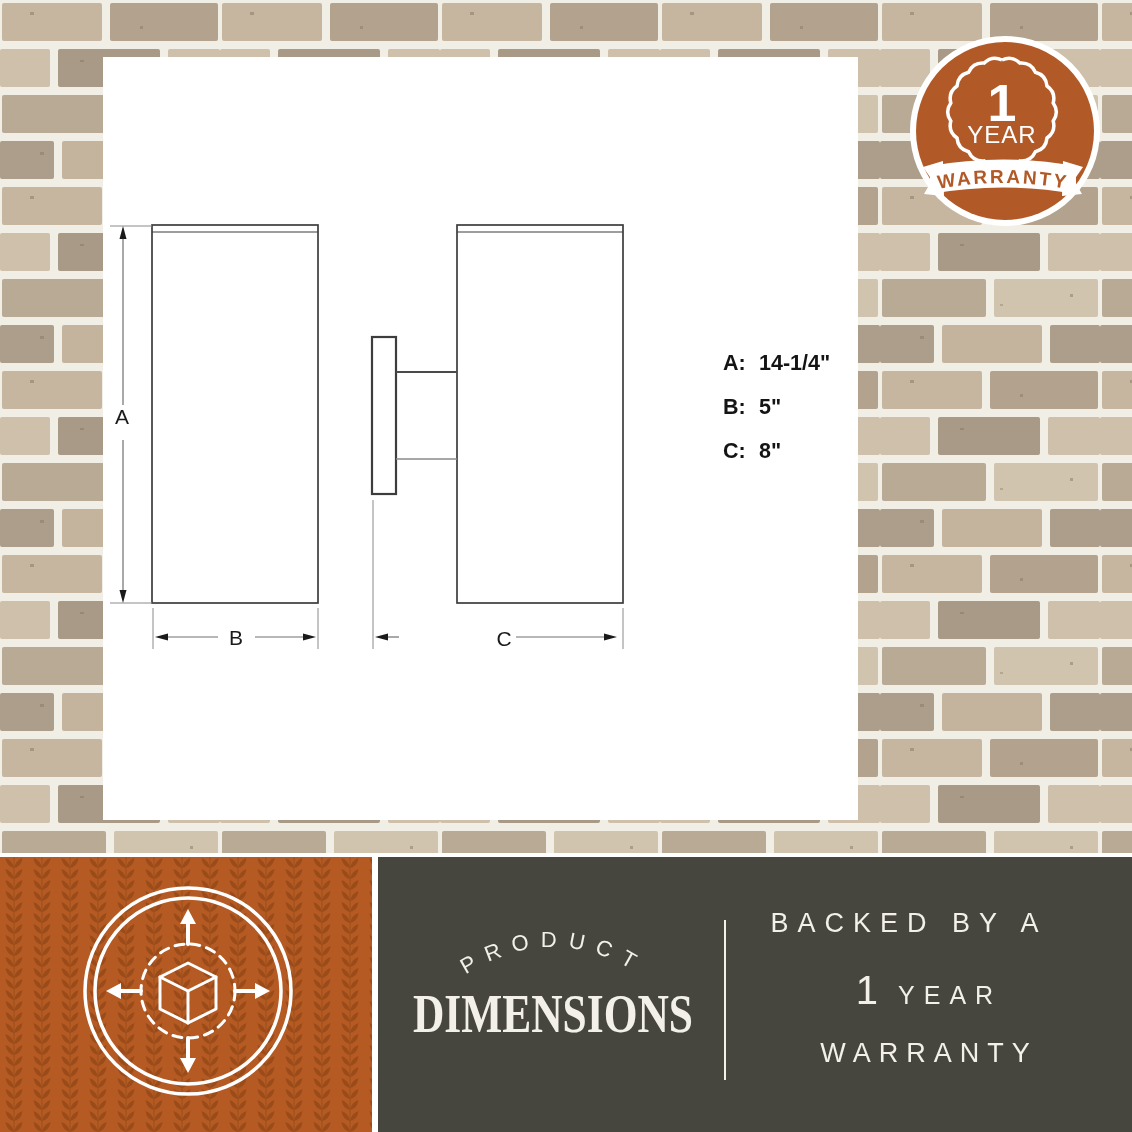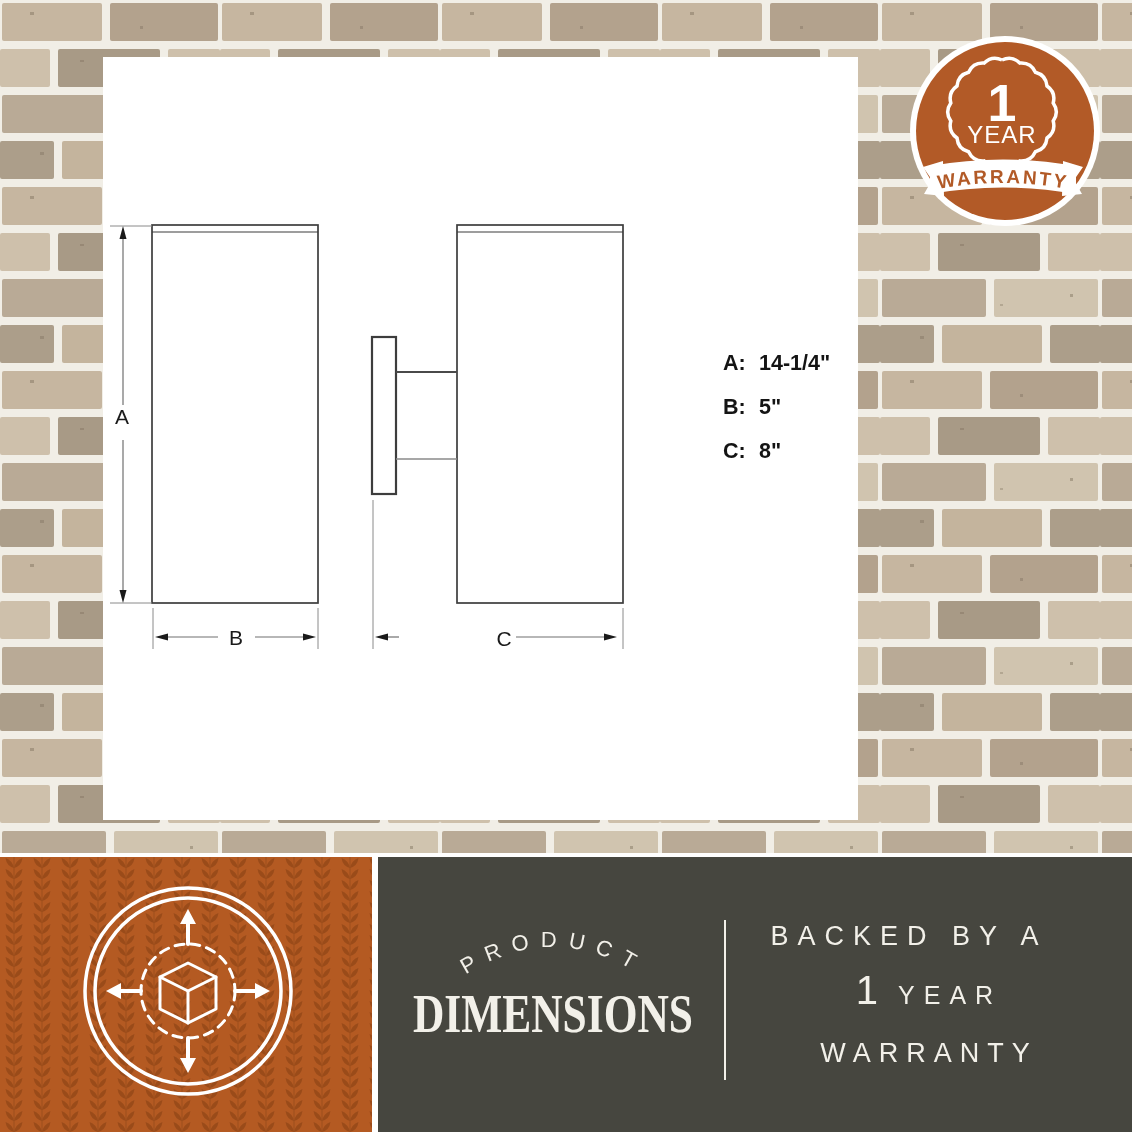--- a/index.html
+++ b/index.html
@@ -12,21 +12,21 @@
   .product-panel{left:103px;top:57px;width:755px;height:763px;background:#ffffff;}
   .spec-list{left:620px;top:284px;font-weight:bold;font-size:21.5px;color:#141414;line-height:44px;white-space:nowrap;}
   .spec-label{display:inline-block;min-width:30px;}
   
   .badge{left:905px;top:33px;width:200px;height:200px;}
   
   .banner{left:0;top:853px;width:1132px;height:279px;background:#ffffff;}
   .banner-left{left:0;top:4px;width:372px;height:275px;background:#b45a22;overflow:hidden;}
   .banner-right{left:378px;top:4px;width:754px;height:275px;background:#46463f;color:#f2f0e9;}
   .divider{left:346px;top:63px;width:2px;height:160px;background:#f2f0e9;}
-  .backed-line{left:348px;top:64px;width:366px;text-align:center;font-size:27px;letter-spacing:9px;white-space:nowrap;}
+  .backed-line{left:348px;top:51px;width:366px;text-align:center;font-size:27px;letter-spacing:9px;white-space:nowrap;}
   .year-line{left:348px;top:111px;width:406px;display:flex;justify-content:center;align-items:baseline;gap:20px;white-space:nowrap;}
   .year-value{font-size:40px;}
   .year-unit{font-size:25px;letter-spacing:9px;}
   .warranty-line{left:348px;top:181px;width:406px;text-align:center;font-size:27px;letter-spacing:8px;white-space:nowrap;}
   svg text{font-family:"Liberation Sans",sans-serif;}
   .serif-title{font-family:"Liberation Serif",serif;font-weight:bold;}
 </style>
 </head>
 <body>
 

